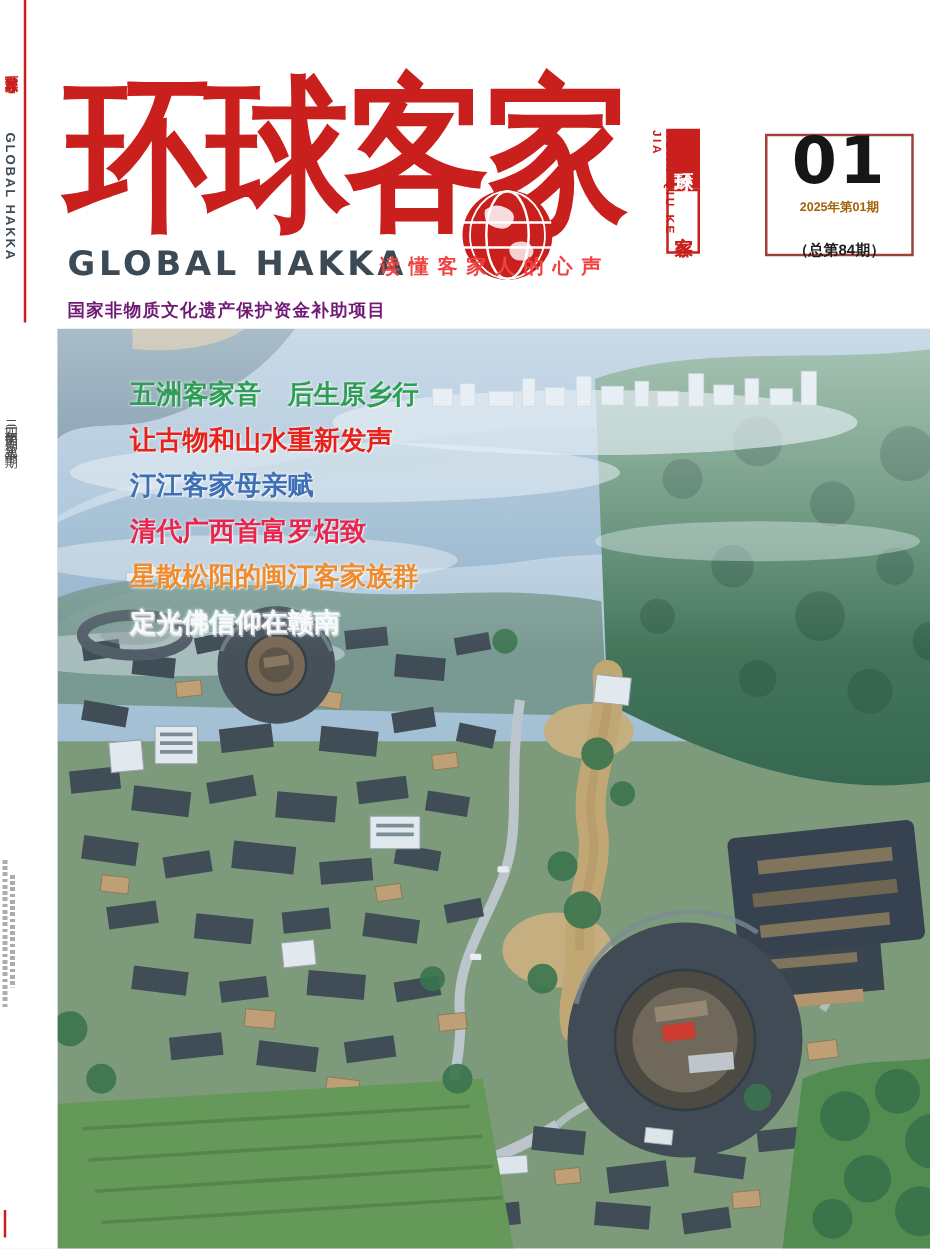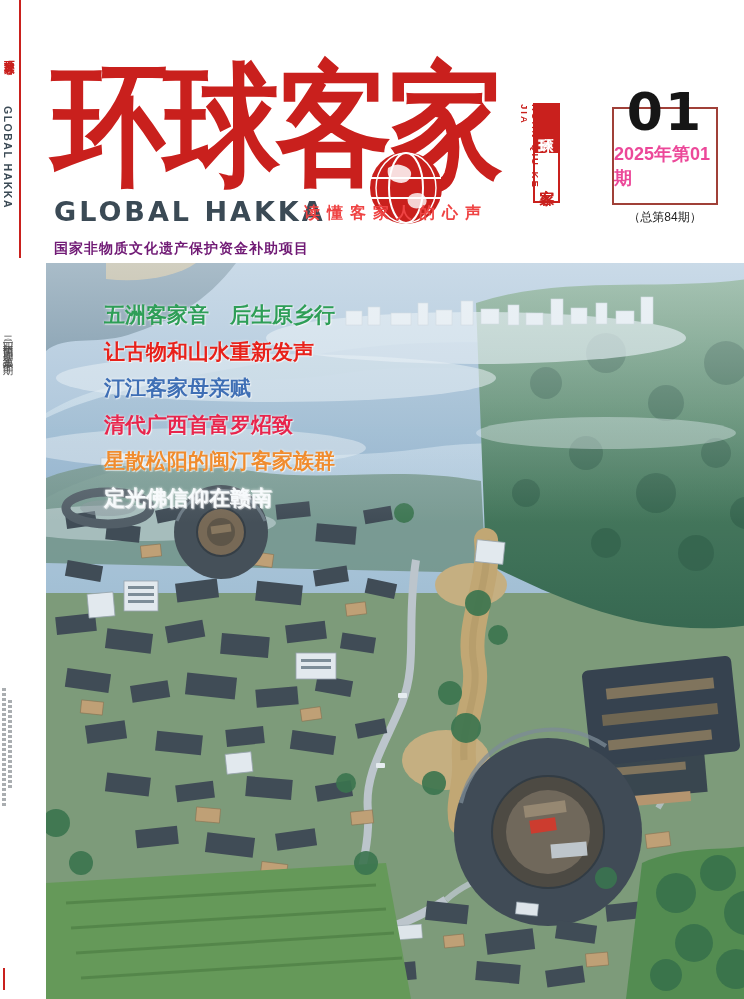--- a/index.html
+++ b/index.html
@@ -25,26 +25,26 @@
              font-family:"DejaVu Sans","Liberation Sans",sans-serif;}
   .globe{position:absolute;left:338px;top:150px;width:76px;height:76px;}
   .pinyin-vert{position:absolute;left:489px;top:104px;height:100px;writing-mode:vertical-rl;text-orientation:sideways;
                font-size:9.5px;font-weight:bold;letter-spacing:2px;color:#c9201d;}
   .seal{position:absolute;left:503px;top:103px;width:27px;height:100px;}
   .seal-top{box-sizing:border-box;width:27px;height:48px;background:#c9201d;color:#fff;display:flex;align-items:center;justify-content:center;
             writing-mode:vertical-rl;text-orientation:upright;font-size:15px;font-weight:bold;line-height:1;}
   .seal-bottom{box-sizing:border-box;width:27px;height:52px;border:2px solid #c9201d;color:#c9201d;display:flex;align-items:center;justify-content:center;
             writing-mode:vertical-rl;text-orientation:upright;font-size:15px;font-weight:bold;line-height:1;
             font-family:"DejaVu Serif","Liberation Serif",serif;}
-  .issue-box{position:absolute;left:582px;top:107px;width:106px;height:98px;border:2px solid #a04038;box-sizing:border-box;
+  .issue-box{position:absolute;left:582px;top:107px;width:119px;height:98px;border:2px solid #a04038;box-sizing:border-box;
              display:flex;flex-direction:column;align-items:center;justify-content:center;background:#fff;}
   .issue-no{font-size:52px;font-weight:900;color:#161616;line-height:1;letter-spacing:2px;
             font-family:"DejaVu Sans","Liberation Sans",sans-serif;}
-  .issue-line1{font-size:18px;font-weight:bold;color:#ec4899;margin-top:4px;}
-  .issue-line2{font-size:12px;font-weight:normal;color:#1e1e1e;margin-top:19px;}
+  .issue-line1{font-size:10px;font-weight:bold;color:#a16207;margin-top:4px;}
+  .issue-line2{font-size:12px;font-weight:bold;color:#1e1e1e;margin-top:19px;}
   .title-en{position:absolute;left:24px;top:196px;font-size:27px;font-weight:900;letter-spacing:3px;color:#3b4a55;
             font-family:"DejaVu Sans","Liberation Sans",sans-serif;}
   .tagline{position:absolute;left:274px;top:203px;font-size:16px;font-weight:bold;letter-spacing:7px;color:#ef4444;}
   .info-row{position:absolute;left:24px;right:32px;top:240px;display:flex;justify-content:space-between;
             font-size:14px;font-weight:bold;color:#701a75;letter-spacing:1px;}
   
   .photo{position:absolute;left:30px;top:263px;width:714px;height:736px;overflow:hidden;background:#b7cede;margin-left:16px;}
   .photo svg{display:block;}
   .headlines{position:absolute;left:58px;top:34px;white-space:pre;
              font-family:"DejaVu Serif","Liberation Serif",serif;font-weight:bold;font-size:21px;line-height:36.5px;}

